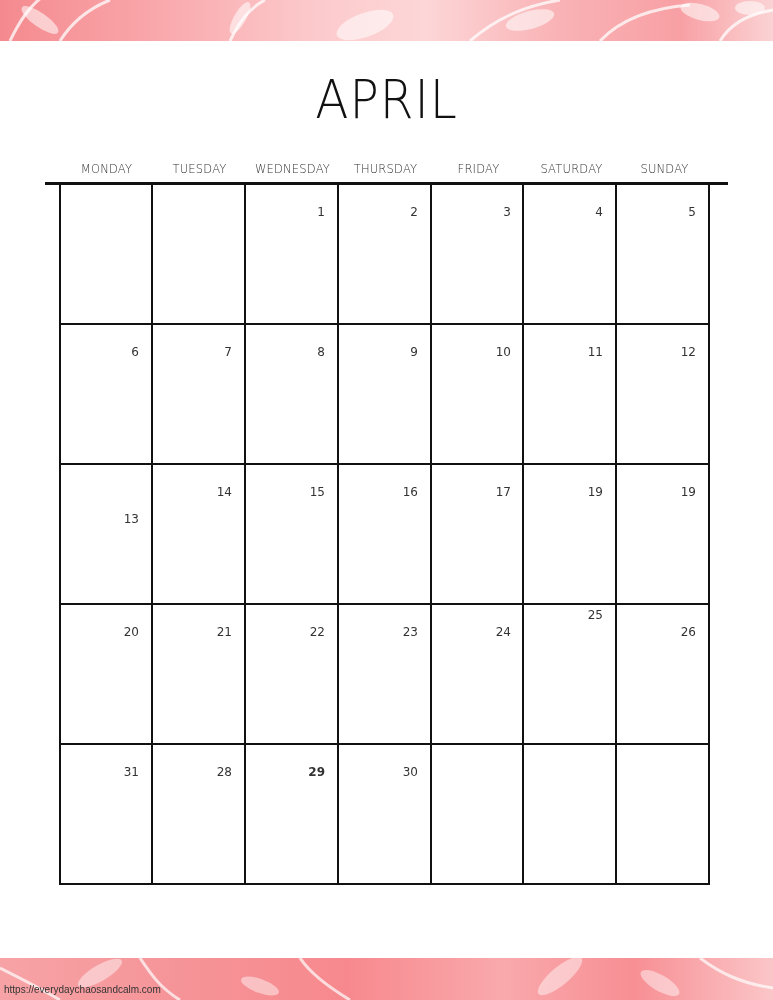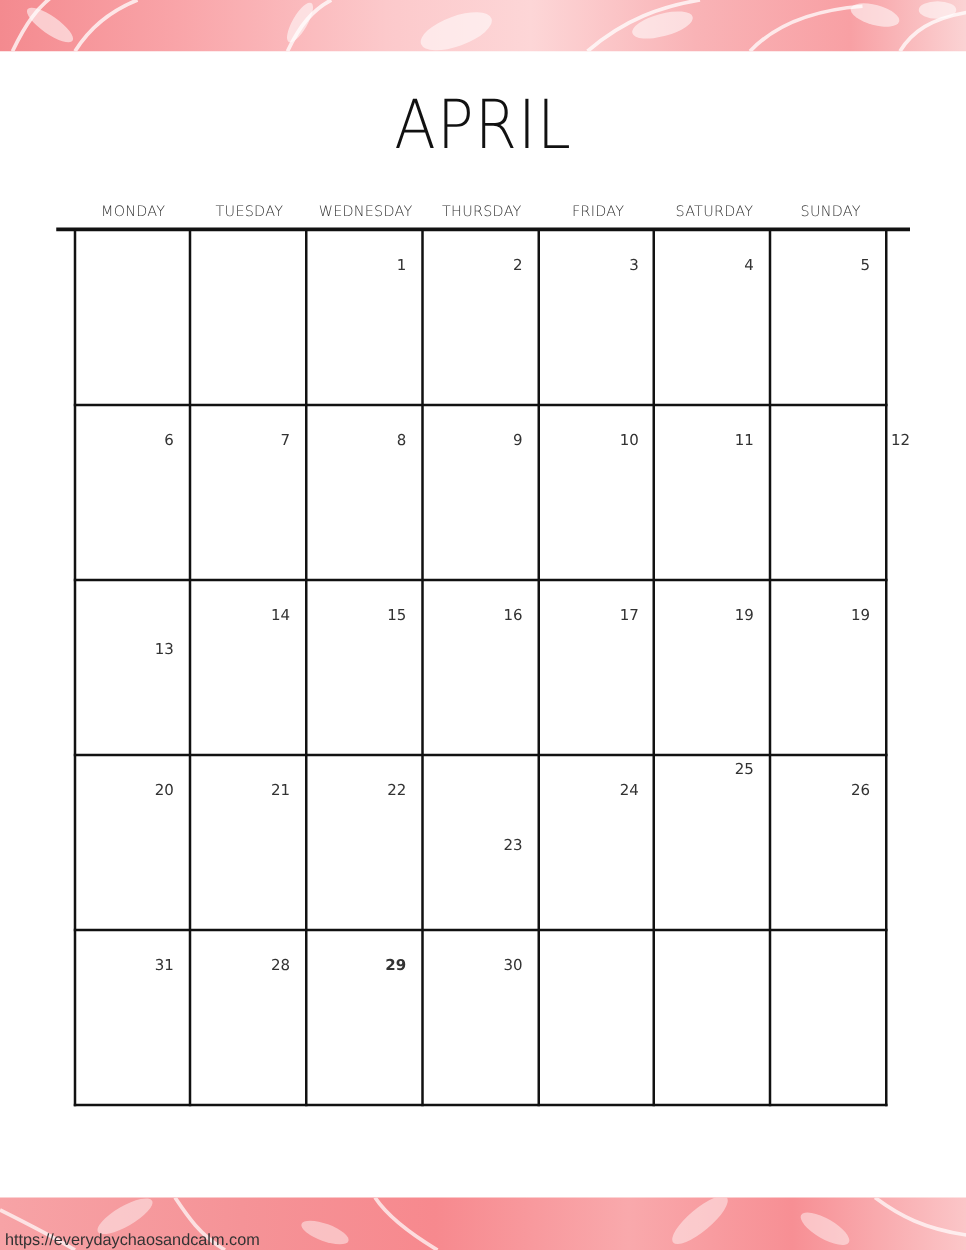--- a/index.html
+++ b/index.html
@@ -9,21 +9,21 @@
   .band-bottom { top:958px; height:42px; background:linear-gradient(90deg,#f7a3a6 0%,#f59397 25%,#f7898e 45%,#f9a9ac 65%,#f78f94 82%,#fbc6c8 100%); }
   .band svg { position:absolute; left:0; top:0; }
   .title { position:absolute; top:68px; left:0; width:773px; text-align:center; font-family:"DejaVu Sans", sans-serif; font-weight:200; font-size:54px; letter-spacing:1px; color:#111; line-height:64px; transform:scaleX(0.9); }
   .dow { position:absolute; top:162px; font-size:11.5px; color:#333; text-align:center; width:93px; letter-spacing:0.2px; font-family:"DejaVu Sans", sans-serif; font-weight:200; }
   .header-rule { position:absolute; left:45px; top:182px; width:683px; height:3px; background:#111; }
   .grid { position:absolute; left:59px; top:184px; width:651px; height:701px; border:2px solid #111; border-top:none; box-sizing:border-box; }
   .vline { position:absolute; top:184px; width:2px; height:701px; background:#111; }
   .hline { position:absolute; left:59px; width:651px; height:2px; background:#111; }
   .cell { position:absolute; width:93px; height:140px; }
   .daynum { position:absolute; top:20px; right:14px; font-size:12px; color:#333; font-family:"DejaVu Sans", sans-serif; }
-  .url { position:absolute; left:4px; top:984px; font-size:13px; color:#333; font-family:"Liberation Sans", sans-serif; }
+  .url { position:absolute; left:4px; top:984px; font-size:10px; color:#333; font-family:"Liberation Sans", sans-serif; }
 </style>
 </head>
 <body>
 
 <div class="band band-top">
   <svg width="773" height="41">
     <g fill="none" stroke="#fff" stroke-opacity="0.75" stroke-width="3">
       <path d="M10 41 C20 20 30 5 45 -5"></path>
         <path d="M60 41 C70 25 85 10 110 0"></path>
       <path d="M230 41 C240 20 250 8 265 0"></path>
@@ -101,21 +101,21 @@
     </div>
     <div class="cell" style="left: 339px; top: 325px;">
       <span class="daynum">9</span>
     </div>
     <div class="cell" style="left: 432px; top: 325px;">
       <span class="daynum">10</span>
     </div>
     <div class="cell" style="left: 524px; top: 325px;">
       <span class="daynum">11</span>
     </div>
-    <div class="cell" style="left: 649px; top: 325px;">
+    <div class="cell" style="left: 617px; top: 325px;">
       <span class="daynum">12</span>
     </div>
     <div class="cell" style="left: 60px; top: 492px;">
       <span class="daynum">13</span>
     </div>
     <div class="cell" style="left: 153px; top: 465px;">
       <span class="daynum">14</span>
     </div>
     <div class="cell" style="left: 246px; top: 465px;">
       <span class="daynum">15</span>
@@ -134,21 +134,21 @@
     </div>
     <div class="cell" style="left: 60px; top: 605px;">
       <span class="daynum">20</span>
     </div>
     <div class="cell" style="left: 153px; top: 605px;">
       <span class="daynum">21</span>
     </div>
     <div class="cell" style="left: 246px; top: 605px;">
       <span class="daynum">22</span>
     </div>
-    <div class="cell" style="left: 339px; top: 605px; margin-top: 44px;">
+    <div class="cell" style="left: 339px; top: 605px;">
       <span class="daynum">23</span>
     </div>
     <div class="cell" style="left: 432px; top: 605px;">
       <span class="daynum">24</span>
     </div>
     <div class="cell" style="left: 524px; top: 588px;">
       <span class="daynum">25</span>
     </div>
     <div class="cell" style="left: 617px; top: 605px;">
       <span class="daynum">26</span>

